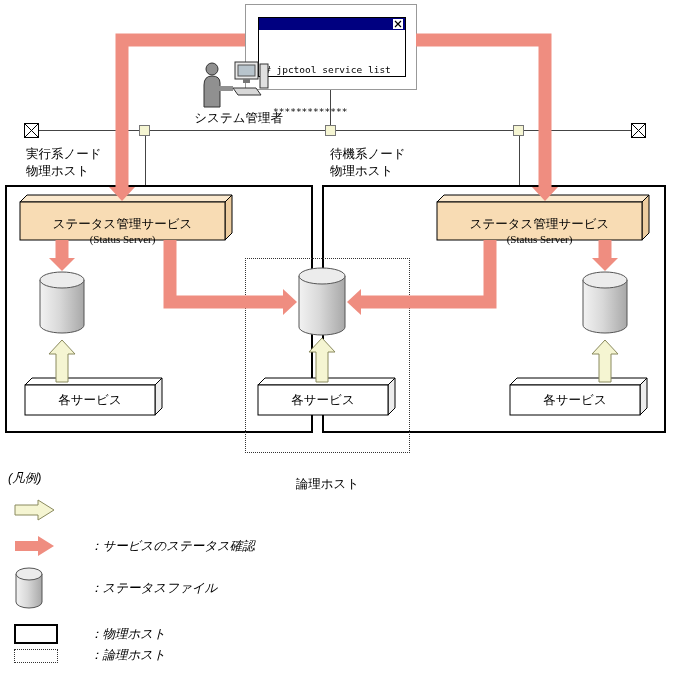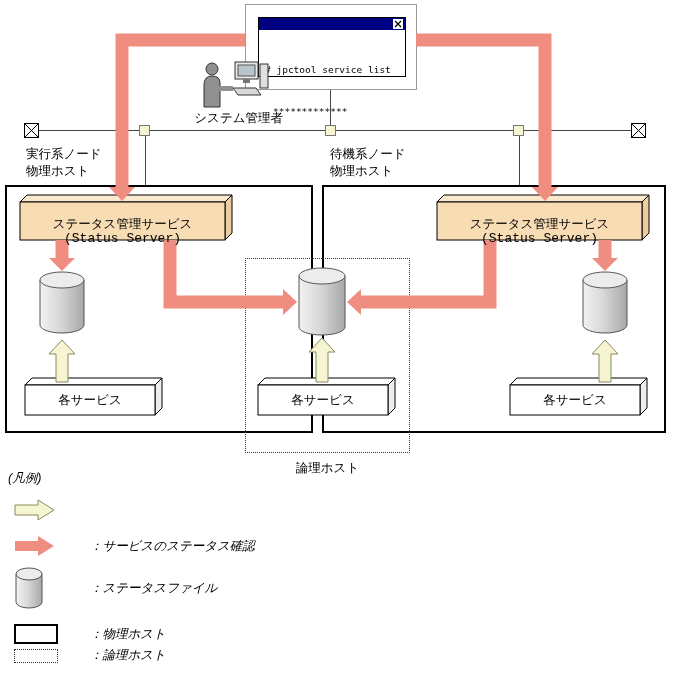--- a/index.html
+++ b/index.html
@@ -20,25 +20,25 @@
   .term-win{position:absolute;left:12px;top:12px;width:148px;height:60px;border:1px solid #000;background:#fff;}
   .term-title{position:relative;height:12px;background:var(--c-navy);}
   .term-close{position:absolute;right:2px;top:1px;width:10px;height:10px;background:#fff;display:flex;align-items:center;justify-content:center;}
   .term-body{padding:5px 0 0 6px;font-family:"DejaVu Sans Mono","Liberation Mono",monospace;font-size:9.5px;line-height:14px;white-space:pre;}
   .term-line2{padding-left:8px;}
   .admin-icon{position:absolute;left:197px;top:61px;z-index:2;}
   .admin-label{position:absolute;left:183px;top:110px;width:100px;text-align:right;font-size:12.5px;z-index:2;}
   .node-label{position:absolute;font-size:12.5px;line-height:17px;z-index:2;}
   .host-box{position:absolute;border:2px solid #000;z-index:1;}
   .logical-box{position:absolute;left:245px;top:258px;width:165px;height:195px;border:1px dotted #333;z-index:1;}
-  .logical-label{position:absolute;left:275px;top:460px;width:105px;text-align:center;font-size:12.5px;z-index:2;}
+  .logical-label{position:absolute;left:275px;top:476px;width:105px;text-align:center;font-size:12.5px;z-index:2;}
   .overlay{position:absolute;left:0;top:0;z-index:3;pointer-events:none;}
   .ss-label{position:absolute;z-index:4;text-align:center;}
   .ss-t{font-size:12.5px;line-height:16px;margin-top:12px;}
-  .ss-s{font-family:Liberation Mono, monospace;font-size:13px;line-height:14px;}
+  .ss-s{font-family:Liberation Serif, serif;font-size:11px;line-height:14px;}
   .svc-label{position:absolute;z-index:4;width:130px;height:36px;line-height:30px;text-align:center;font-size:12.5px;}
   .legend{position:absolute;left:8px;top:470px;width:430px;height:212px;z-index:2;font-style:italic;}
   .legend-title{font-size:12.5px;}
   .legend-row{position:absolute;left:0;display:flex;align-items:center;}
   .legend-icon-cell{width:82px;display:flex;justify-content:flex-start;padding-left:6px;}
   .legend-label{font-size:12.5px;white-space:nowrap;}
   .lbox-solid{width:44px;height:20px;border:2px solid #000;background:#fff;}
   .lbox-dotted{width:44px;height:14px;border:1px dotted #333;background:#fff;}
   
   .red-line{fill:none;stroke:var(--c-red);stroke-width:13;stroke-linejoin:miter;}

